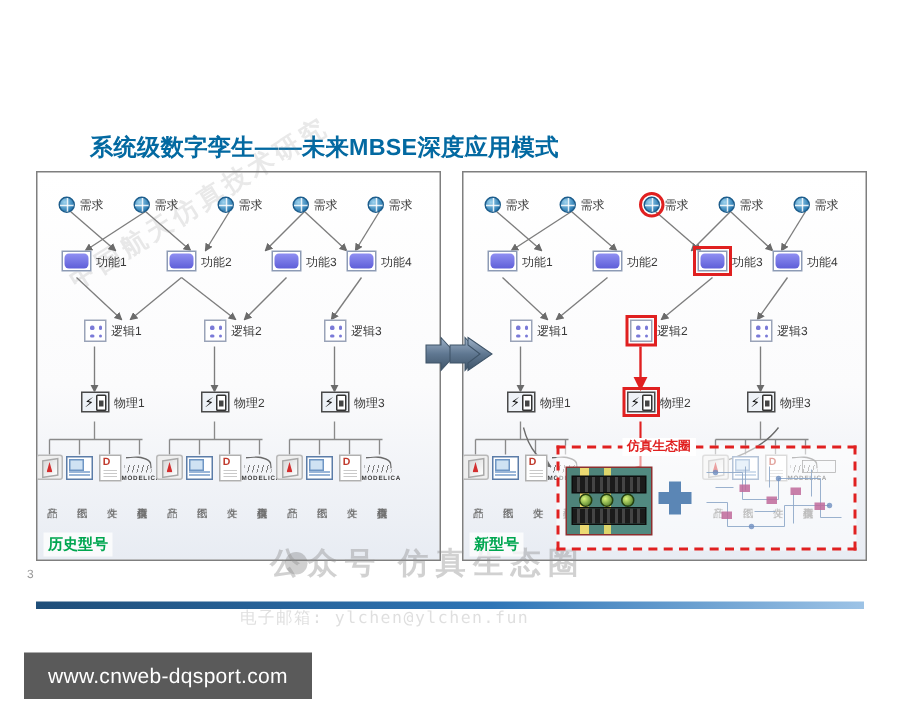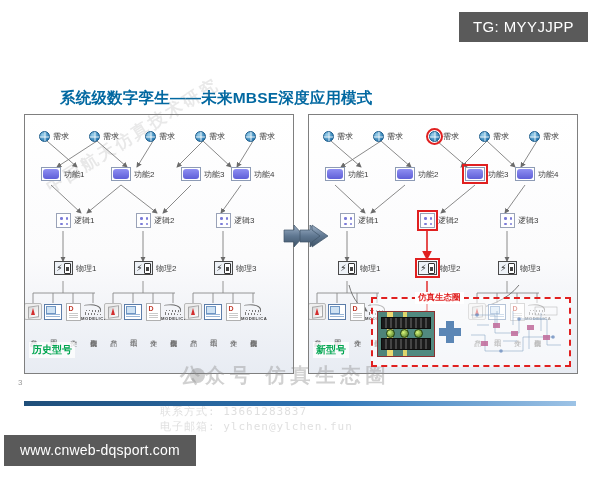--- a/index.html
+++ b/index.html
@@ -15,21 +15,21 @@
   
   .tag-badge{
     position:absolute;top:12px;right:12px;
     background:#5a5a5a;color:#fff;
     font-size:15px;letter-spacing:.4px;
     padding:6px 14px 7px 14px;
     white-space:nowrap;
   }
   
   .url-badge{
-    position:absolute;left:4px;bottom:14px;
+    position:absolute;left:16px;bottom:14px;
     background:#5a5a5a;color:#fff;
     font-size:14px;letter-spacing:.2px;
     padding:7px 16px 8px 16px;
     white-space:nowrap;
   }
 
   
   .slide{
     position:absolute;left:20px;top:88px;
     width:560px;height:310px;
@@ -50,21 +50,21 @@
   .panel.left{left:4px;width:268px;}
   .panel.right{left:288px;width:268px;}
 
   
   .blue-bar{
     position:absolute;left:4px;bottom:-8px;width:552px;height:5px;
     background:linear-gradient(to right,#1f4e79,#2e75b6 55%,#9dc3e6);
   }
 
   .corner-label{
-    position:absolute;bottom:15px;left:4px;
+    position:absolute;bottom:2px;left:4px;
     font-size:10px;font-weight:bold;color:#00a650;
     background:rgba(255,255,255,.75);
     padding:1px 3px;white-space:nowrap;z-index:6;
   }
 
   .slide-no{
     position:absolute;left:18px;top:378px;
     font-size:8px;color:#9a9a9a;
   }
 
@@ -215,21 +215,20 @@
   .wm-logo{
     left:190px;top:368px;width:15px;height:15px;border-radius:50%;
     background:rgba(120,120,120,.35);
   }
 </style>
 </head>
 <body>
 
 <div class="stage">
 
-  <div class="tag-badge">TG: MYYJJPP</div>
 
   <div class="slide">
 
     <div class="slide-title">系统级数字孪生——未来MBSE深度应用模式</div>
 
     <div class="panel left">
 
       <svg class="wires" viewBox="0 0 268 258">
         <defs>
           <marker id="ahL" markerWidth="6" markerHeight="6" refX="5" refY="3" orient="auto">
@@ -703,19 +702,18 @@
 
     <div class="blue-bar"></div>
   </div>
 
   <div class="slide-no">3</div>
 
   <div class="wm wm-diag">中国航天仿真技术研究</div>
   <div class="wm wm-logo"></div>
   <div class="wm wm-center">公众号 仿真生态圈</div>
   <div class="wm wm-contact">
-    <div>联系方式: 13661283837</div>
     <div>电子邮箱: ylchen@ylchen.fun</div>
   </div>
 
   <div class="url-badge">www.cnweb-dqsport.com</div>
 
 </div>
 
 </body></html>

